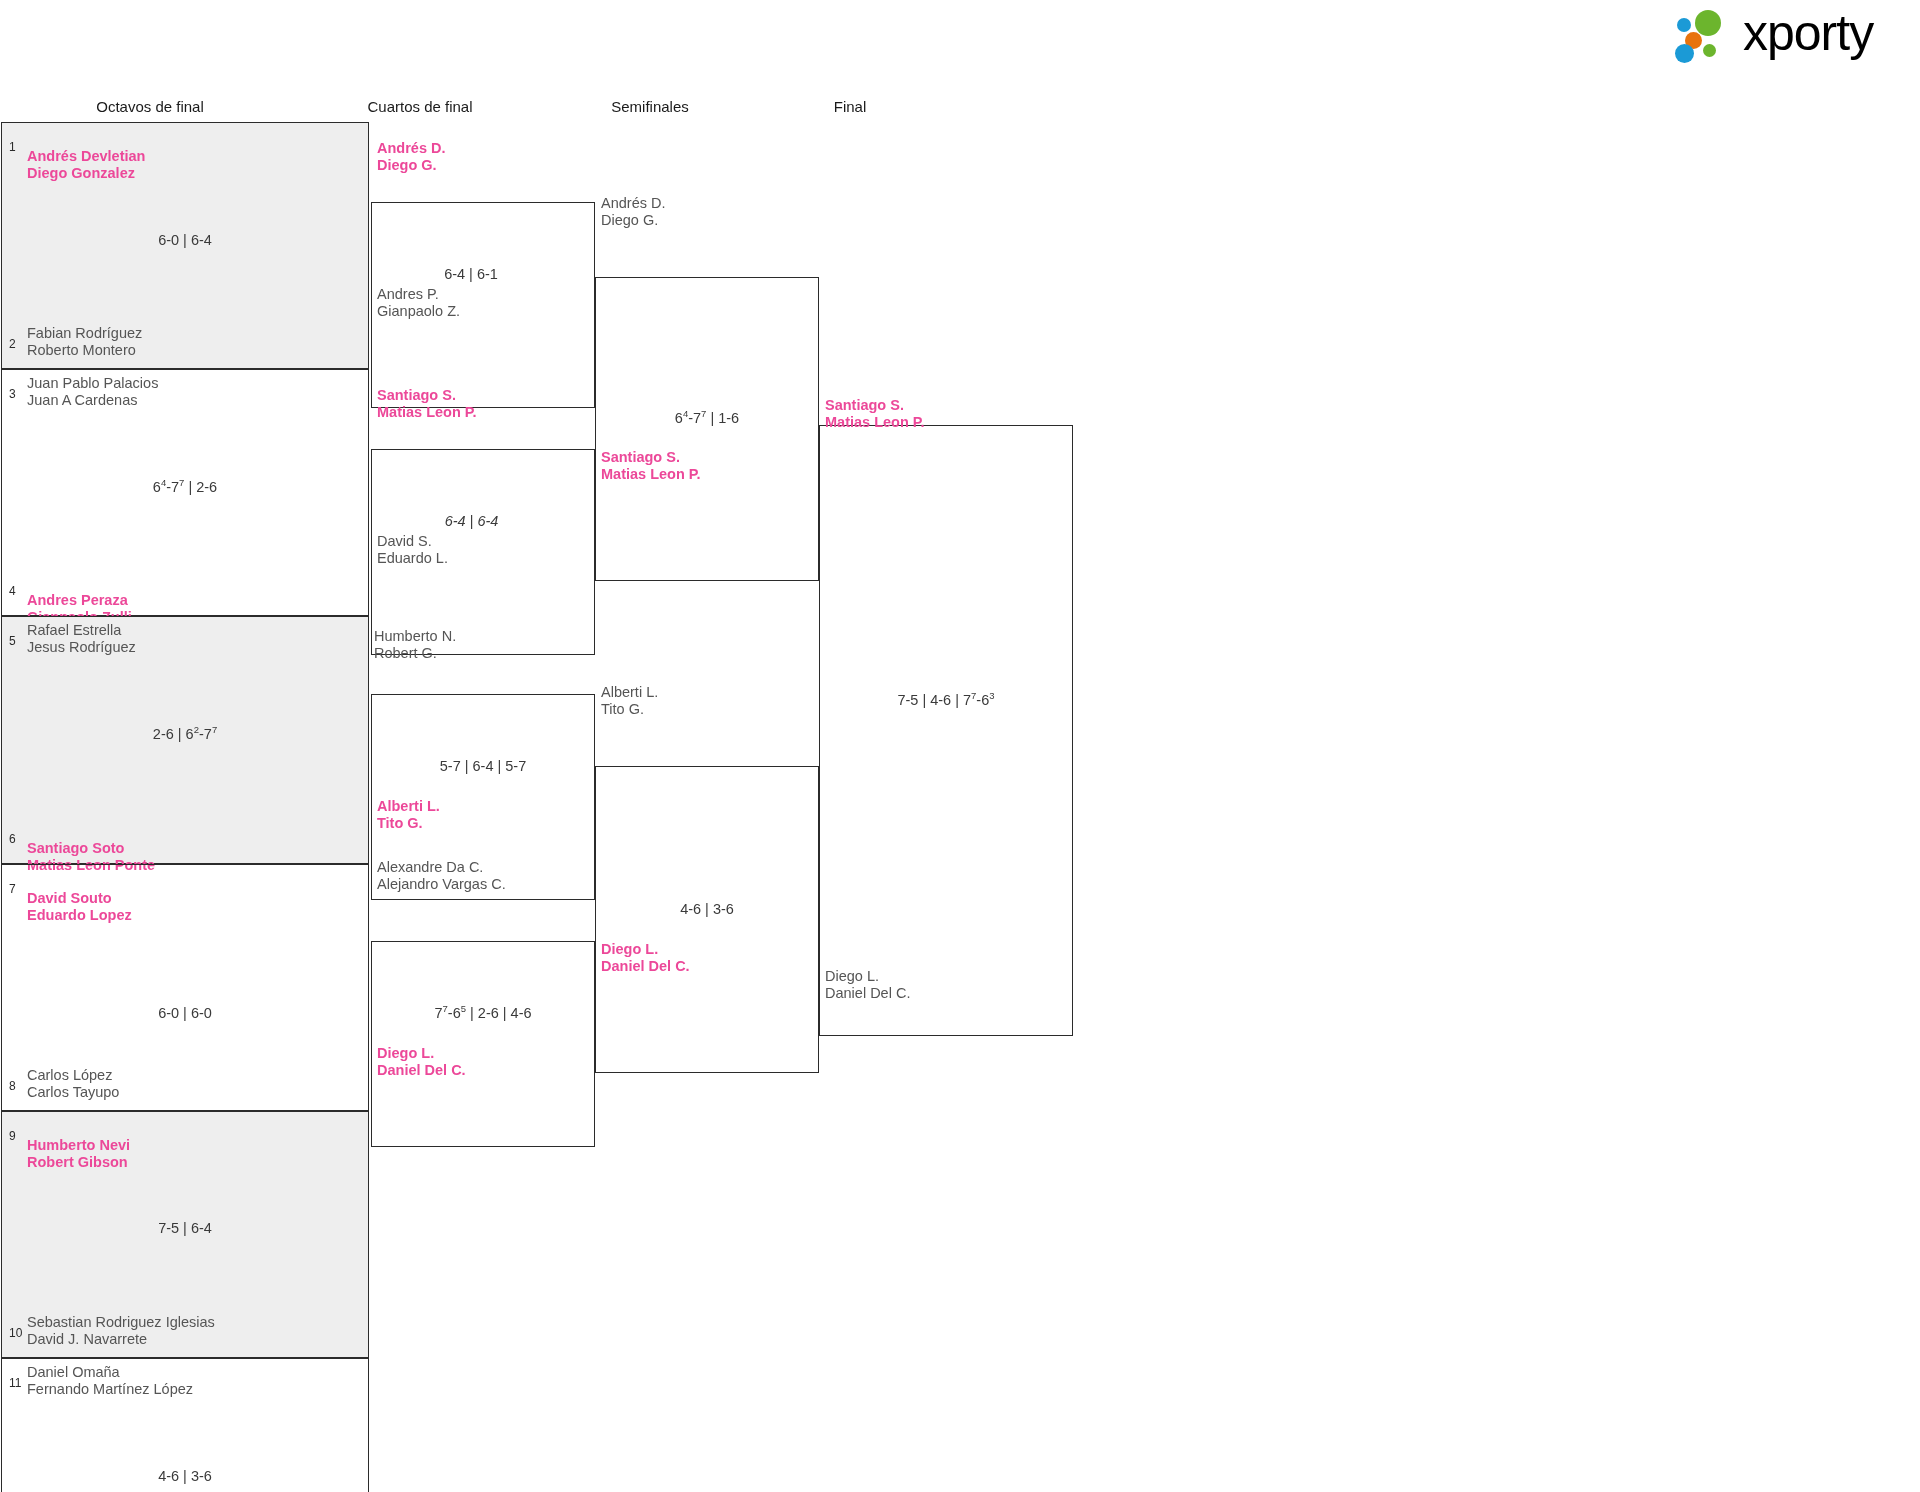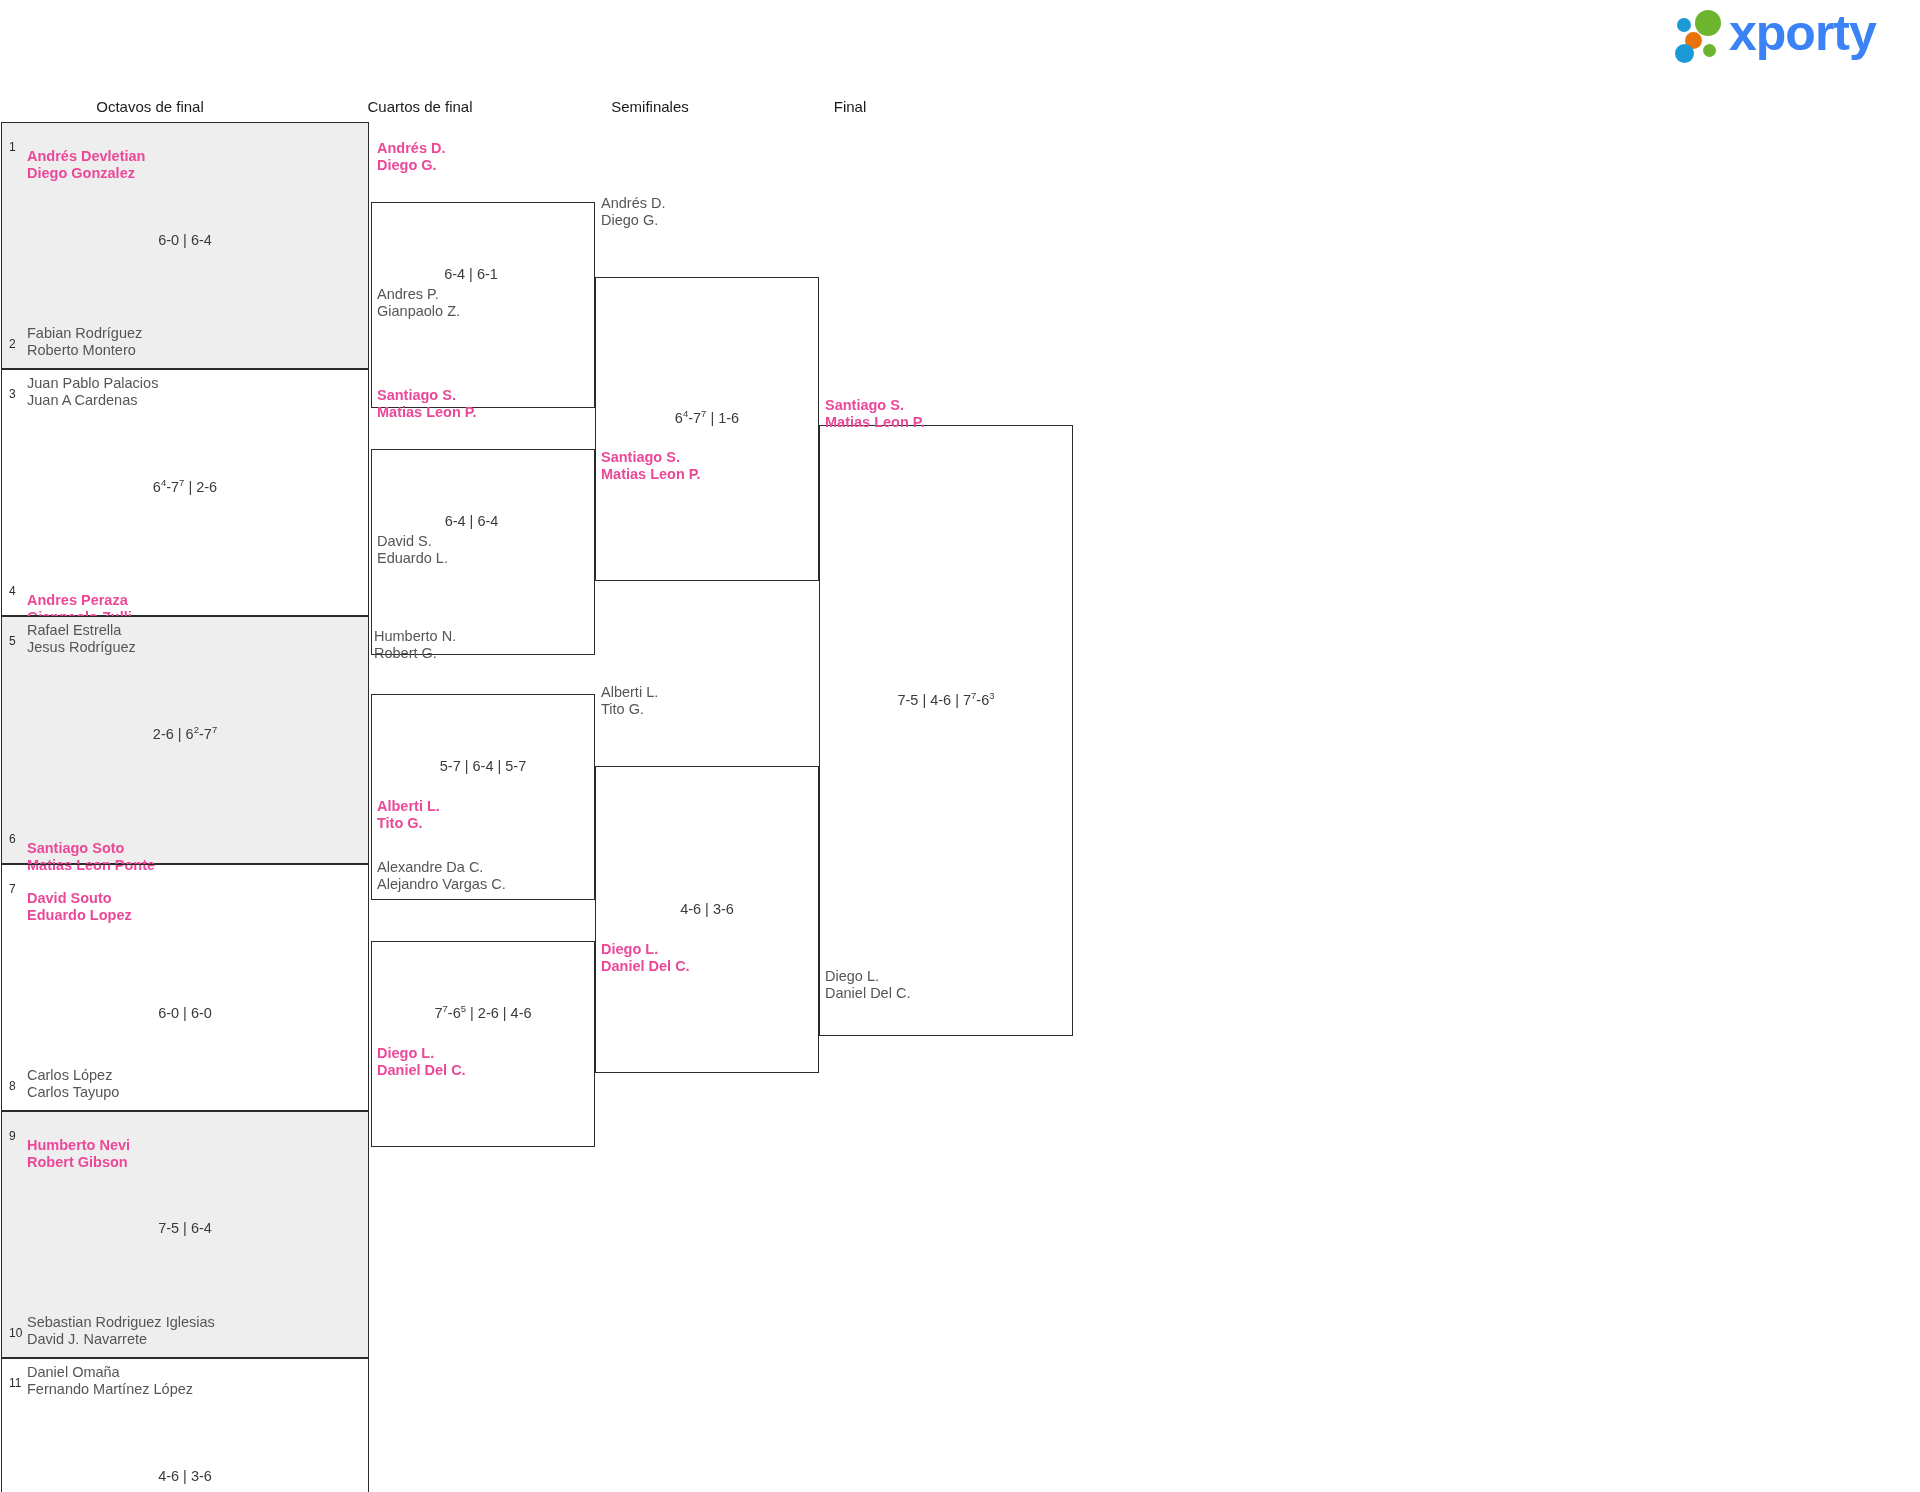--- a/index.html
+++ b/index.html
@@ -49,26 +49,26 @@
     width: 70px; height: 54px;
   }
   #logo .dot { position: absolute; border-radius: 50%; }
   #logo .dot.d1 { left: 2px;  top: 8px;  width: 14px; height: 14px; background: #1b9ad6; }
   #logo .dot.d2 { left: 20px; top: 0px;  width: 26px; height: 26px; background: #6cb52d; }
   #logo .dot.d3 { left: 10px; top: 22px; width: 17px; height: 17px; background: #e8730c; }
   #logo .dot.d4 { left: 0px;  top: 34px; width: 19px; height: 19px; background: #1b9ad6; }
   #logo .dot.d5 { left: 28px; top: 34px; width: 13px; height: 13px; background: #6cb52d; }
   #logo .wordmark {
     position: absolute;
-    left: 54px;
+    left: 68px;
     top: -2px;
     font-size: 50px;
     line-height: 58px;
-    font-weight: bold;
-    color: #3b82f6;
+    font-weight: normal;
+    color: #000000;
     letter-spacing: -1px;
   }
 
   
   .round-header {
     position: absolute;
     font-size: 15px;
     line-height: 20px;
     color: #1a1a1a;
     white-space: nowrap;
@@ -253,21 +253,21 @@
         <span class="n">Santiago S.</span>
         <span class="n">Matias Leon P.</span>
       </div>
     </div>
     <div class="slot" style="left: 373px; top: 533px; width: 224px; height: 38px;">
       <div class="names loser" style="left: 4px; top: 0px;">
         <span class="n">David S.</span>
         <span class="n">Eduardo L.</span>
       </div>
     </div>
-    <div class="score" style="left: 371px; top: 512px; width: 201px;">6-4 | 6-4</div>
+    <div class="score" style="left: 371px; top: 512px; width: 201px; font-style: italic;">6-4 | 6-4</div>
     <div class="bracket-box" style="left: 371px; top: 694px; width: 224px; height: 206px;"></div>
     <div class="slot" style="left: 373px; top: 612px; width: 224px; height: 38px;">
       <div class="names loser" style="left: 1px; top: 0px; margin-top: 16px;">
         <span class="n">Humberto N.</span>
         <span class="n">Robert G.</span>
       </div>
     </div>
     <div class="slot" style="left: 373px; top: 778px; width: 224px; height: 38px;">
       <div class="names winner" style="left: 4px; top: 0px;">
         <span class="n">Alberti L.</span>

